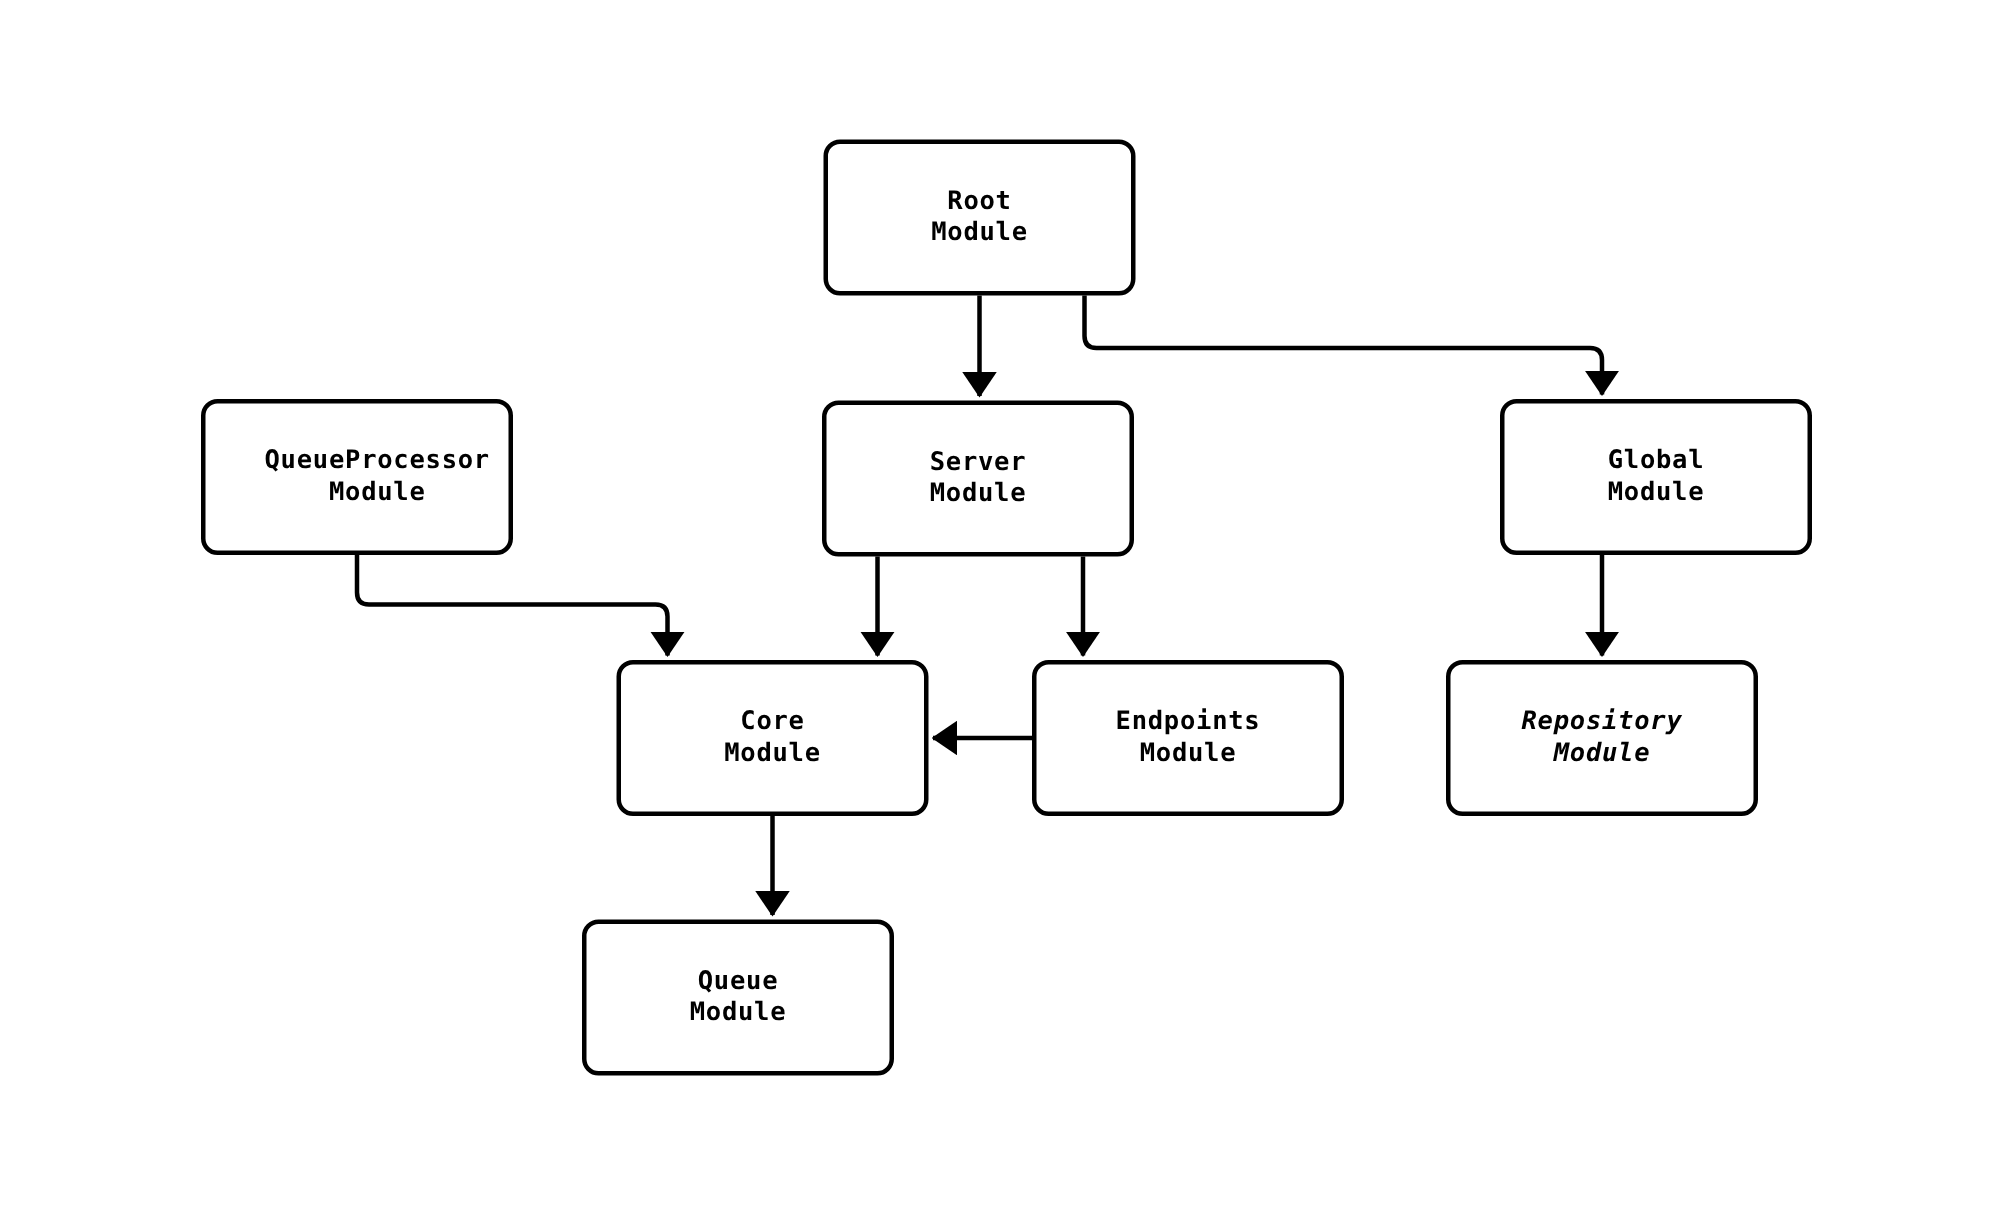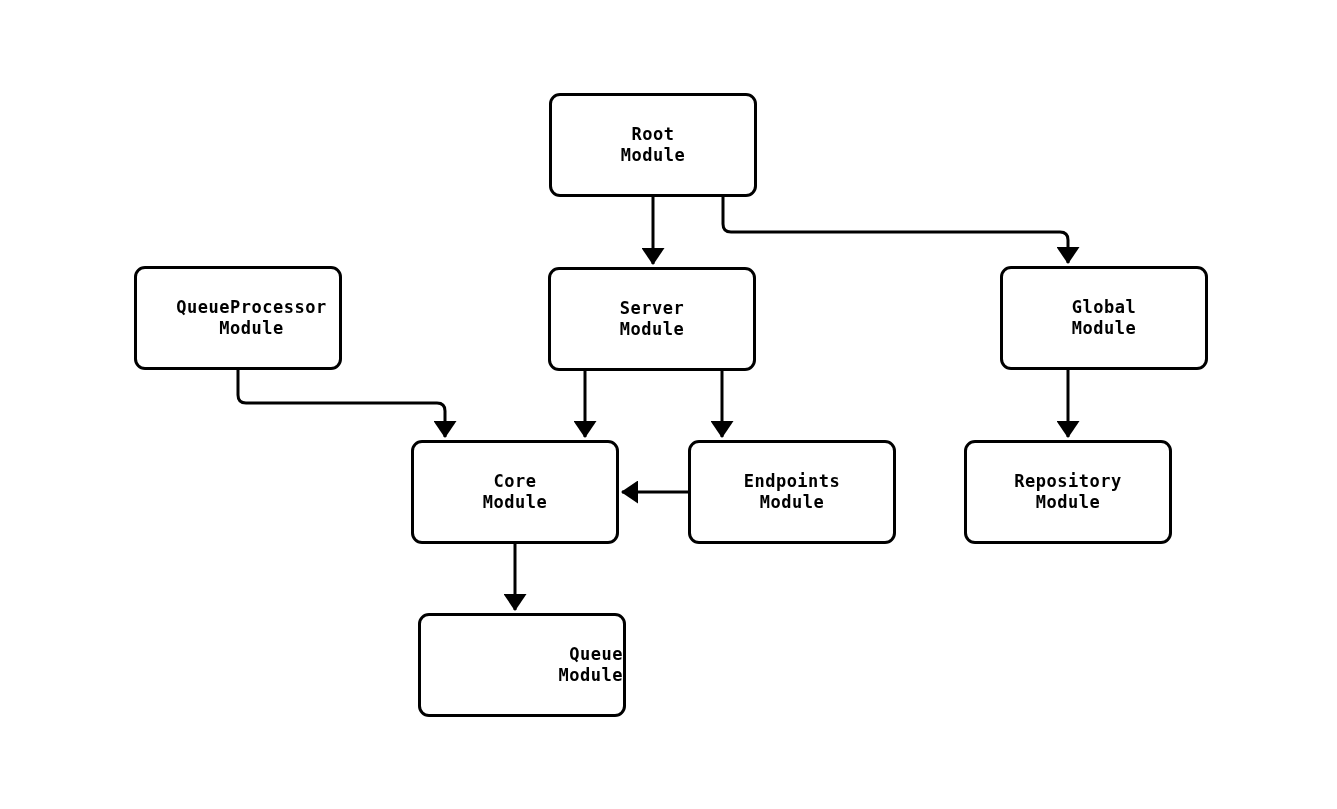--- a/index.html
+++ b/index.html
@@ -47,22 +47,22 @@
     letter-spacing: 0.5px;
   }
   .node span { display: block; }
 
   .node-root          { left: 549px;  top: 93px;  }
   .node-queueprocessor{ left: 134px;  top: 266px; padding-left: 27px; }
   .node-server        { left: 548px;  top: 267px; justify-content: center; }
   .node-global        { left: 1000px;  top: 266px; }
   .node-core          { left: 411px;  top: 440px; align-items: center; }
   .node-endpoints     { left: 688px;  top: 440px; }
-  .node-repository    { left: 964px;  top: 440px; }
-  .node-queue         { left: 418px;  top: 613px; align-items: flex-end; }
+  .node-repository    { left: 964px;  top: 440px; font-style: italic; }
+  .node-queue         { left: 388px;  top: 613px; }
 </style>
 </head>
 <body>
 
 <div class="canvas">
 
   <svg class="edges-layer" width="1337" height="809" viewBox="0 0 1337 809" xmlns="http://www.w3.org/2000/svg">
     <defs>
       <marker id="arrow" markerUnits="userSpaceOnUse" markerWidth="17" markerHeight="23" refX="16" refY="11.5" orient="auto">
         <path d="M0,0 L17,11.5 L0,23 Z" fill="#000000"></path>

